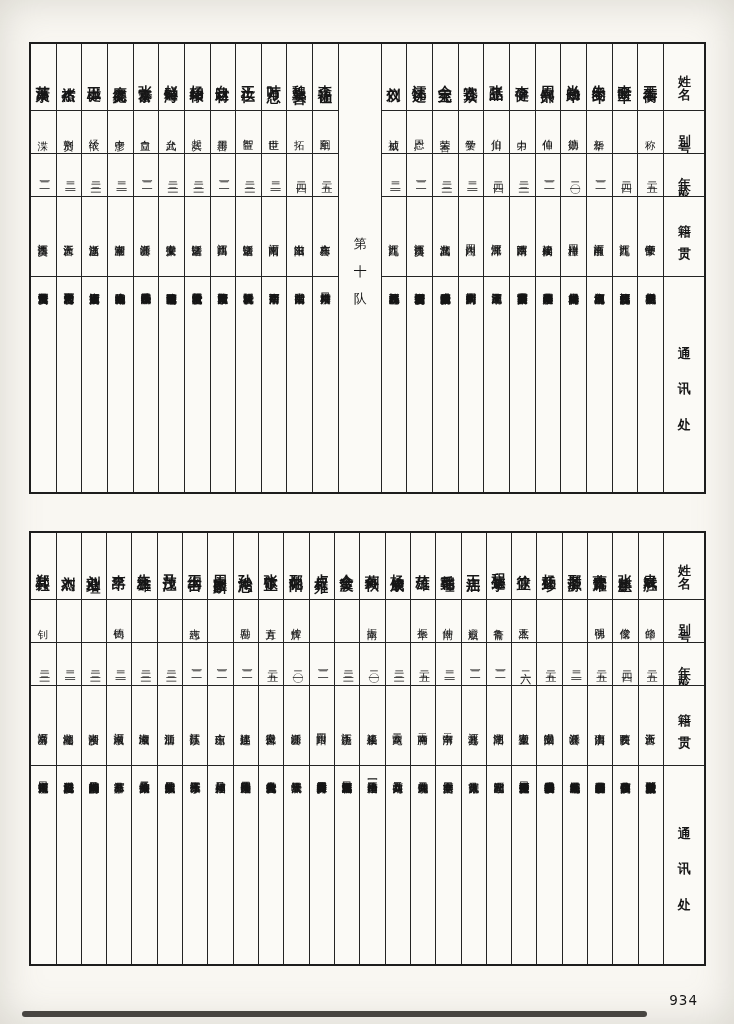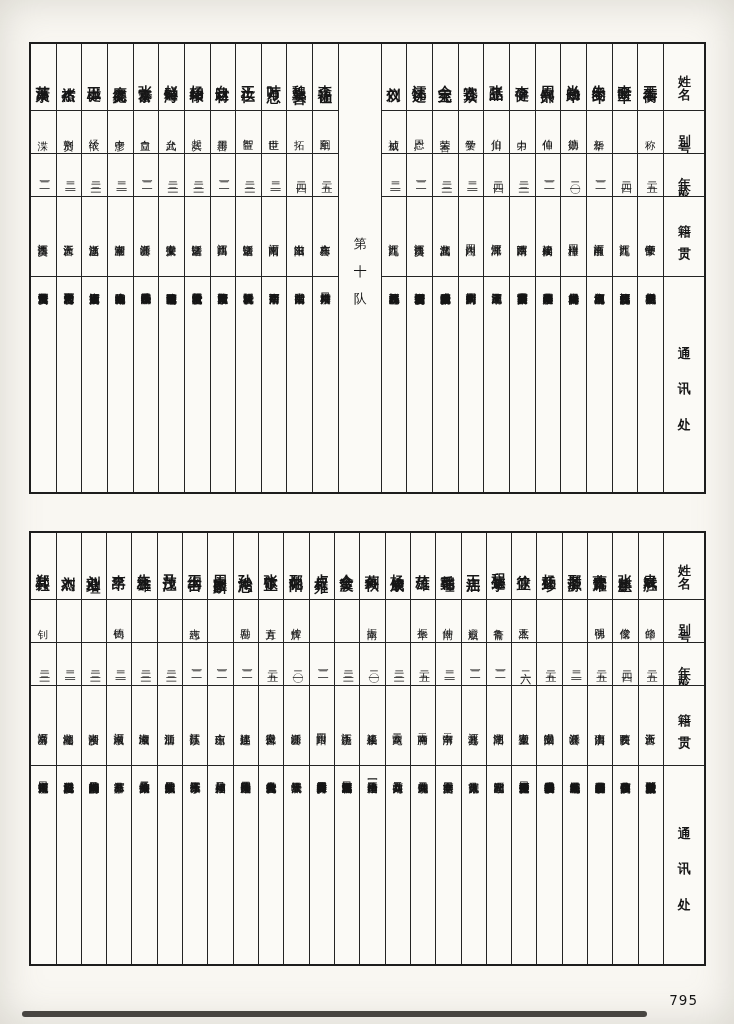--- a/index.html
+++ b/index.html
@@ -392,15 +392,15 @@
       </div>
       <div class="col">
         <div class="cell c-name">郑其钰</div>
         <div class="cell c-alias">钊</div>
         <div class="cell c-age">二三</div>
         <div class="cell c-place">河南滑县</div>
         <div class="cell c-addr">河南道口镇青冈集大范庄</div>
       </div>
     </div>
 
-  <div class="page-number">795</div>
+  <div class="page-number">934</div>
   <div class="scan-bar"></div>
 </div>
 
 </body></html>

